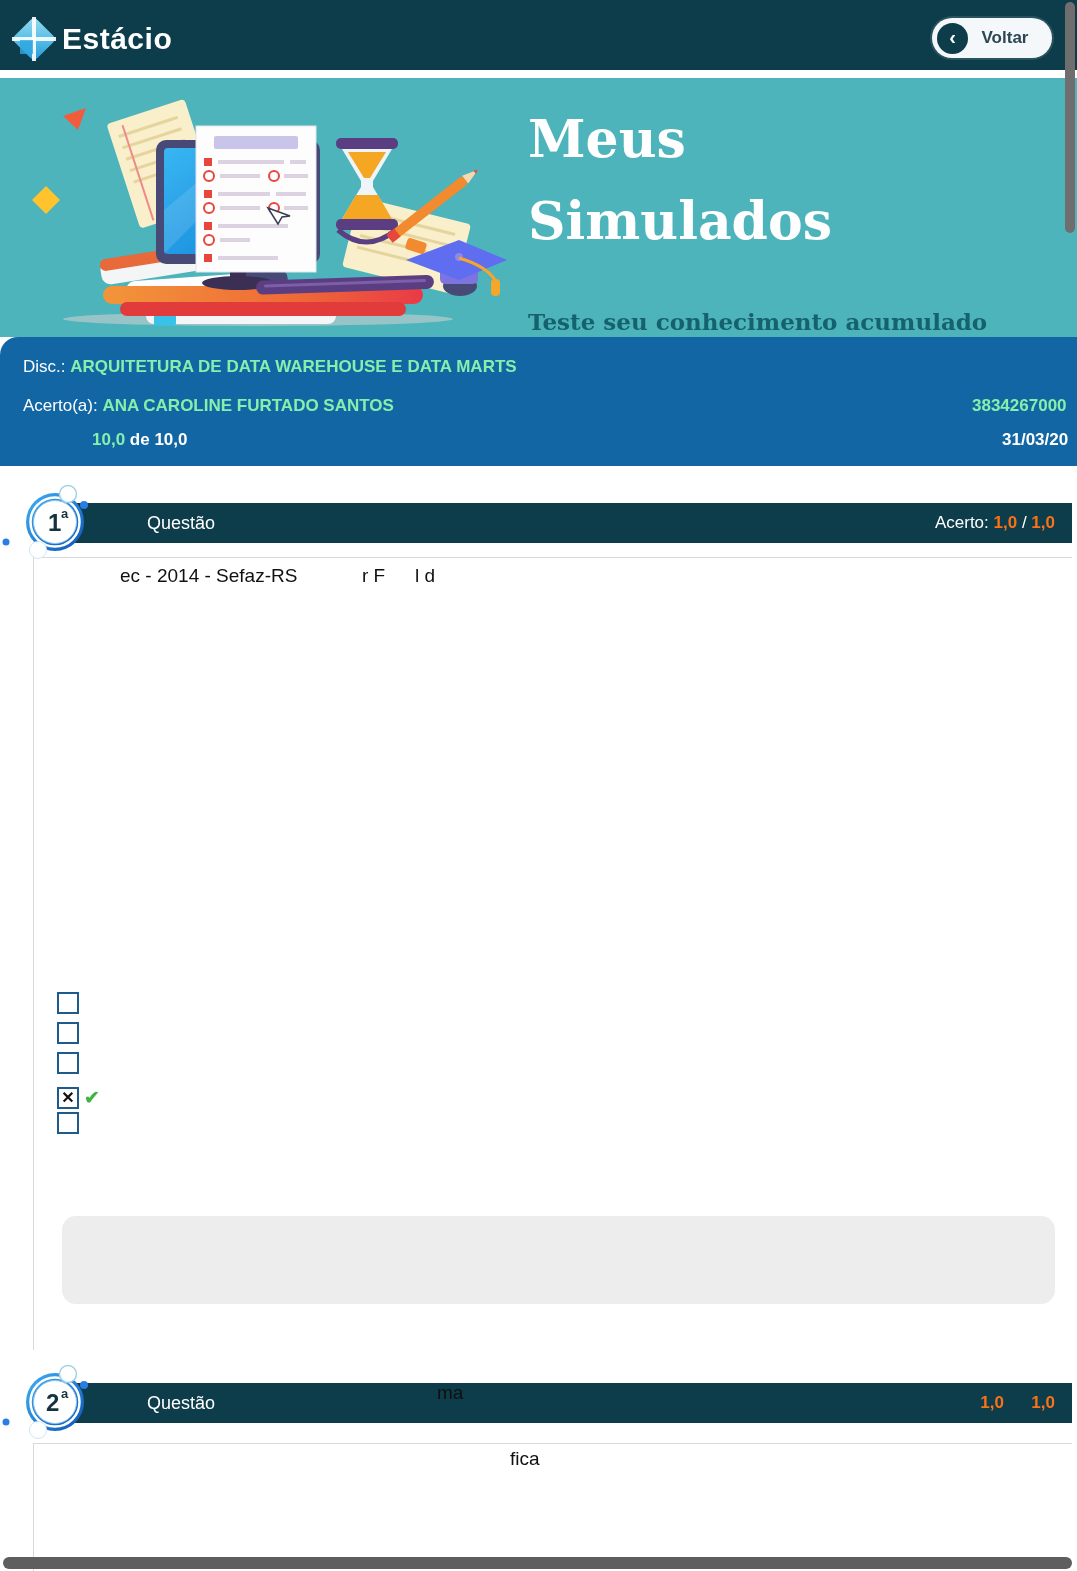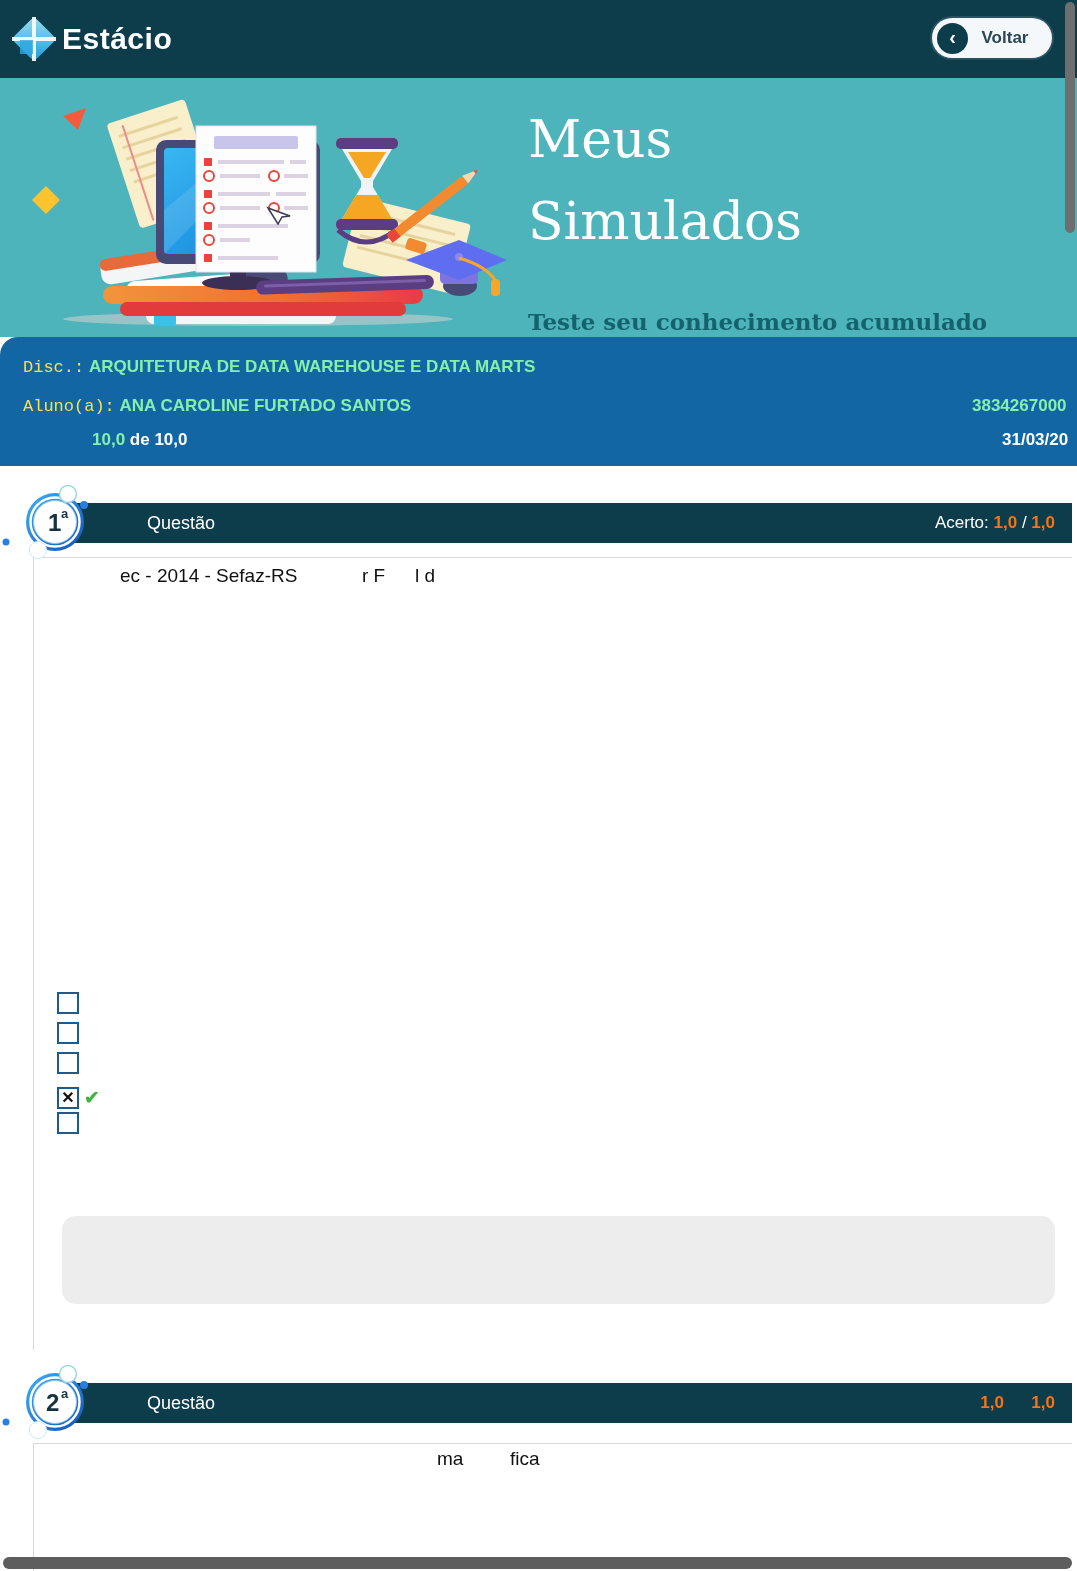--- a/index.html
+++ b/index.html
@@ -1,37 +1,37 @@
 <!DOCTYPE html>
 <html><head>
 <meta charset="utf-8">
 <style>
   * { margin:0; padding:0; box-sizing:border-box; }
   html,body { background:#fff; }
   body { font-family:"Liberation Sans", sans-serif; }
   #page { position:relative; width:1077px; height:1571px; overflow:hidden; background:#fff; margin:0 auto; }
 
   
-  .header { position:absolute; left:0; top:0; width:1077px; height:78px; background:#0d3c4b; }
+  .header { position:absolute; left:0; top:0; width:1077px; height:70px; background:#0d3c4b; }
   .brand { position:absolute; left:62px; top:0; height:78px; line-height:78px; color:#fff; font-size:30px; font-weight:bold; letter-spacing:.5px; }
   .logo { position:absolute; left:10px; top:15px; }
   .back-btn { position:absolute; left:932px; top:18px; width:120px; height:40px; background:#f4f8fa; border:none; border-radius:21px; display:flex; align-items:center; cursor:pointer; box-shadow:0 0 0 2px rgba(255,255,255,.12); }
   .back-circle { width:31px; height:31px; border-radius:50%; background:#0d3c4b; color:#fff; font-size:20px; line-height:29px; text-align:center; margin-left:5px; font-weight:bold; }
   .back-label { flex:1; text-align:center; color:#2c4653; font-size:17px; font-weight:bold; padding-right:10px; }
 
   
   .banner { position:absolute; left:0; top:78px; width:1077px; height:259px; background:#4cb4ba; }
   .illus { position:absolute; left:8px; top:12px; }
-  .banner-title { position:absolute; left:528px; top:20px; color:#fff; font-family:"DejaVu Serif", serif; font-weight:normal; font-size:52px; line-height:82px; }
+  .banner-title { position:absolute; left:528px; top:20px; color:#fff; font-family:"DejaVu Serif", serif; font-weight:bold; font-size:52px; line-height:82px; }
   .banner-sub { position:absolute; left:528px; top:205px; color:#15616d; font-family:"DejaVu Serif", serif; font-weight:bold; font-size:23px;margin-top:25px; }
 
   
   .info-bar { position:absolute; left:0; top:337px; width:1077px; height:129px; background:#1266a3; border-radius:18px 0 0 0; color:#fff; font-size:17px; }
   .info-row { position:absolute; white-space:nowrap; }
-  .i-label { color:#fde047;font-family:Liberation Mono, monospace; }
+  .i-label { color:#ffffff; }
   .i-value { color:#86efac; font-weight:bold; }
   .i-white-bold { color:#fff; font-weight:bold; }
 
   
   .qbar { position:absolute; left:75px; width:997px; height:40px; background:#0d3c4b; display:flex; align-items:center; }
   .qbar .qlabel { color:#fff; font-size:18px; margin-left:72px; font-weight:400; }
   .qbar .qscore { position:absolute; right:17px; font-size:17px; color:#fff; white-space:nowrap; }
   .qscore .y { color:#f97316; font-weight:bold; }
   .badge { position:absolute; left:0; }
 
@@ -205,21 +205,21 @@
     </div>
     <div class="banner-sub">Teste seu conhecimento acumulado</div>
   </div>
 
   <div class="info-bar">
     <div class="info-row" style="left:23px; top:20px;">
       <span class="i-label">Disc.:</span>
       <span class="i-value">ARQUITETURA DE DATA WAREHOUSE E DATA MARTS</span>
     </div>
     <div class="info-row" style="left:23px; top:59px;">
-      <span class="i-label">Aluno(a):</span>
+      <span class="i-label">Acerto(a):</span>
       <span class="i-value">ANA CAROLINE FURTADO SANTOS</span>
     </div>
     <div class="info-row i-value" style="left:972px; top:59px;">3834267000</div>
     <div class="info-row" style="left:92px; top:93px;">
       <span class="i-value">10,0</span>
       <span class="i-white-bold">de 10,0</span>
     </div>
     <div class="info-row i-white-bold" style="left:1002px; top:93px;">31/03/20</div>
   </div>
 
@@ -284,19 +284,19 @@
     <circle cx="6" cy="58" r="3.5" fill="#2a7de1"></circle>
     <circle cx="55" cy="38" r="29" fill="url(#bg2)"></circle>
     <circle cx="55" cy="38" r="24.5" fill="none" stroke="#ffffff" stroke-width="2.5"></circle>
     <circle cx="55" cy="38" r="21.5" fill="#ffffff" stroke="#8fc3ef" stroke-width="1"></circle>
     <circle cx="68" cy="10" r="8.5" fill="#ffffff" stroke="#9ed0ea" stroke-width="1.5"></circle>
     <circle cx="84" cy="21" r="4" fill="#2a7de1"></circle>
     <circle cx="38" cy="66" r="8.5" fill="#ffffff" stroke="#cfe6f5" stroke-width="1"></circle>
     <text x="46" y="47" font-family="Liberation Sans, sans-serif" font-size="24" font-weight="bold" fill="#16323f">2</text>
     <text x="61" y="34" font-family="Liberation Sans, sans-serif" font-size="13" font-weight="bold" fill="#16323f">a</text>
   </svg>
-  <span class="frag" style="left:437px; top:1448px;">ma</span>
+  <span class="frag" style="left:437px; top:1382px;">ma</span>
   <span class="frag" style="left:510px; top:1448px;">fica</span>
 
   <div class="vscroll"></div>
   <div class="hscroll"></div>
 
 </div>
 
 </body></html>

